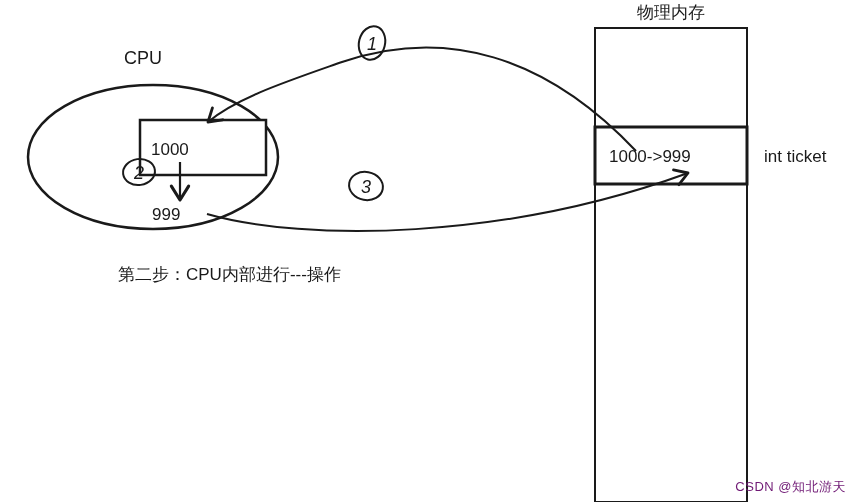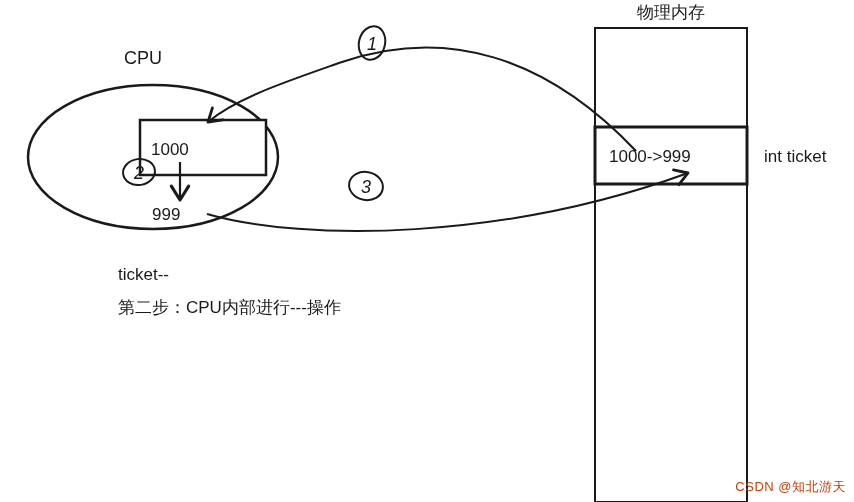--- a/index.html
+++ b/index.html
@@ -33,21 +33,21 @@
     font-size: 17px;
     color: #1a1a1a;
     line-height: 33px;
     white-space: nowrap;
   }
   .watermark {
     position: absolute;
     right: 8px;
     bottom: 6px;
     font-size: 13px;
-    color: #c2410c;
+    color: #701a75;
     letter-spacing: 0.5px;
   }
 </style>
 </head>
 <body>
 
 <div class="canvas">
 
   <svg class="diagram-svg" viewBox="0 0 854 502">
     <defs>
@@ -87,19 +87,18 @@
       <text x="139" y="179" font-size="18" text-anchor="middle" font-style="italic">2</text>
     </g>
 
     <g>
       <ellipse cx="366" cy="186" rx="17" ry="14" fill="none" stroke="#1a1a1a" stroke-width="2" transform="rotate(10 366 186)"></ellipse>
       <text x="366" y="193" font-size="18" text-anchor="middle" font-style="italic">3</text>
     </g>
   </svg>
 
   <div class="notes">
-    <div>ticket--</div>
     <div>第二步：CPU内部进行---操作</div>
   </div>
 
   <div class="watermark">CSDN @知北游天</div>
 
 </div>
 
 </body></html>

